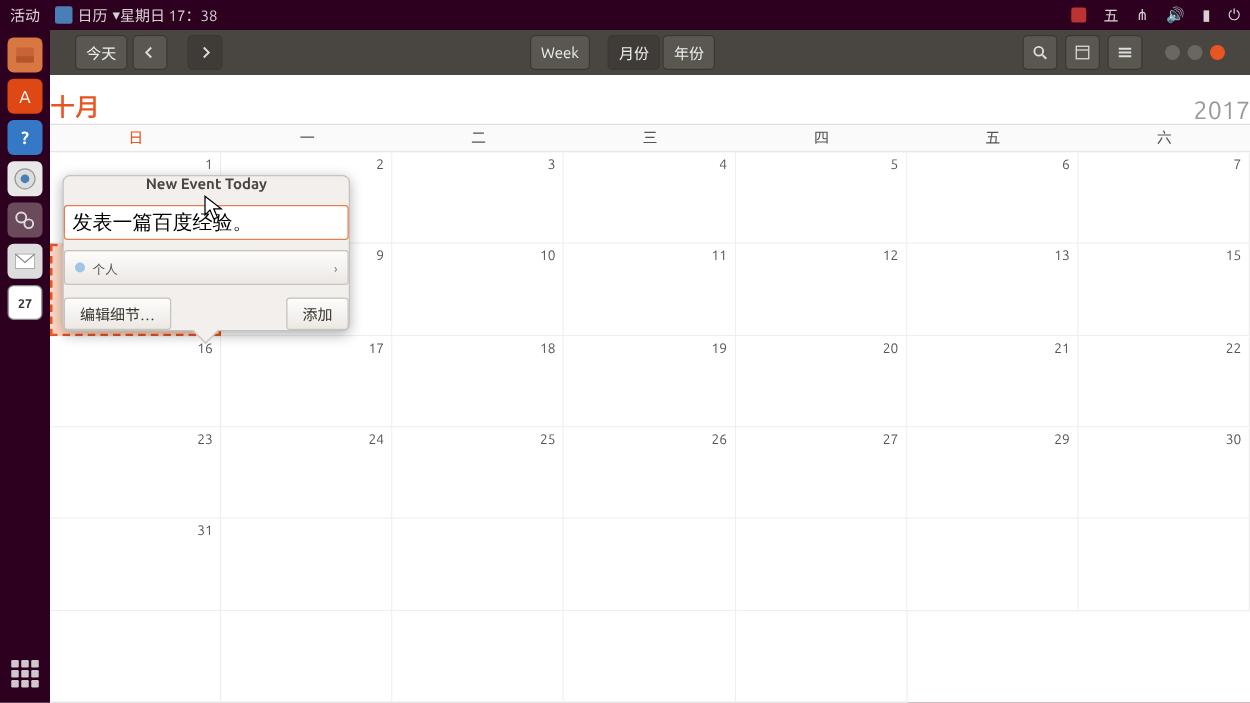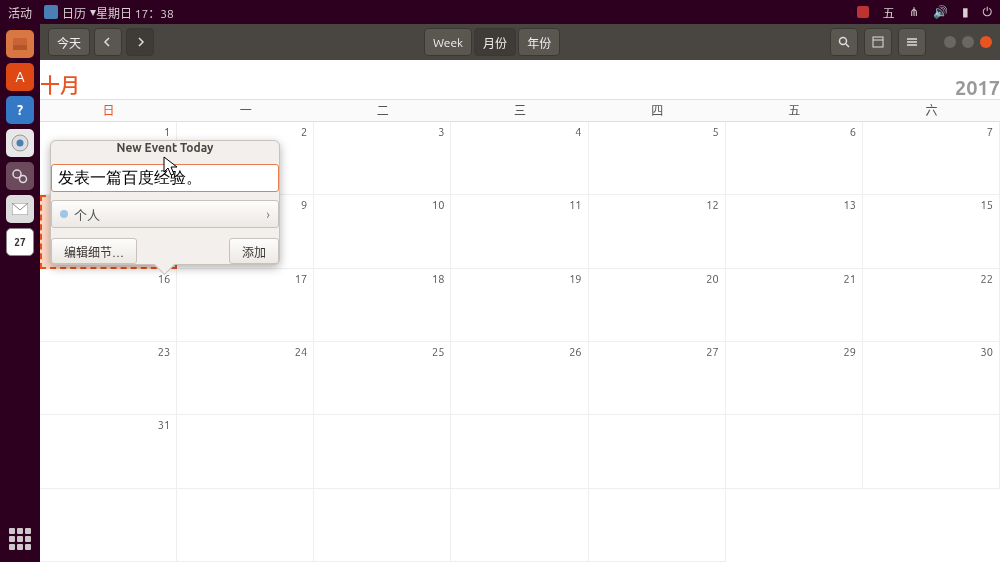--- a/index.html
+++ b/index.html
@@ -18,49 +18,49 @@
 .tile.files { background: #d97742; }
 .tile.store { background: #dd4814; }
 .tile.help { background: #3578c5; color: #fff; font-weight: bold; }
 .tile.chrome { background: #e8e8e8; color: #444; }
 .tile.settings { background: #6a4a5b; }
 .tile.mail { background: #ddd; color: #444; }
 .tile.calendar { background: #fff; color: #333; border: 1px solid #888; font-size: 10px; font-weight: bold; }
 .launcher .grid-icon { margin-top: auto; margin-bottom: 12px; width: 22px; height: 22px; display: grid; grid-template-columns: repeat(3,1fr); grid-template-rows: repeat(3,1fr); gap: 2px; }
 .launcher .grid-icon span { background: #cfc7cb; border-radius: 1px; }
 
-.toolbar { position: absolute; left: 40px; top: 24px; right: 0; height: 36px; background: #494641; display: flex; align-items: center; padding: 0 8px; gap: 4px; }
+.toolbar { position: absolute; left: 40px; top: 24px; right: 0; height: 36px; background: #494641; display: flex; align-items: center; padding: 0 20px; gap: 4px; }
 .tb-btn { height: 28px; min-width: 28px; padding: 0 8px; background: #5a5751; color: #eee; border: 1px solid #3a3833; border-radius: 4px; display: flex; align-items: center; justify-content: center; font-size: 12px; }
 .tb-btn.icon { min-width: 28px; width: 28px; padding: 0; }
 .tb-group { flex: 1; display: flex; justify-content: center; align-items: center; gap: 2px; }
-.tb-btn.dark { background: #3f3c37; }
+.tb-btn.dark { background: #3f3c37; margin-left: 12px; }
 .tb-right { display: flex; align-items: center; gap: 6px; }
 .win-ctrl { width: 12px; height: 12px; border-radius: 50%; background: #6a6761; }
 .win-ctrl.close { background: #e95420; }
 
 .content { position: absolute; left: 40px; top: 60px; right: 0; bottom: 0; background: #fff; display: flex; flex-direction: column; }
 
 .month-hdr { height: 40px; display: flex; align-items: flex-end; padding: 0 0; border-bottom: 1px solid #e0e0e0; }
 .month-hdr .month { color: #e95420; font-size: 20px; font-weight: 500; }
-.month-hdr .year { margin-left: auto; color: #999; font-size: 20px; font-weight: 700; }
+.month-hdr .year { margin-left: auto; color: #999; font-size: 20px; font-weight: 400; }
 
 .dow { height: 22px; display: grid; grid-template-columns: repeat(7, 1fr); border-bottom: 1px solid #e0e0e0; background: #fafafa; }
 .dow div { text-align: center; font-size: 12px; color: #555; line-height: 22px; }
 .dow div:first-child { color: #e95420; }
 
 .grid { flex: 1; display: grid; grid-template-columns: repeat(7, 1fr); grid-template-rows: repeat(6, 1fr); }
 .cell { border-right: 1px solid #eee; border-bottom: 1px solid #eee; position: relative; background: #fff; }
 .cell .num { position: absolute; right: 6px; top: 4px; font-size: 11px; color: #555; }
 .cell.today { background: #ffd8c5; border: 2px dashed #e95420; }
 
 .popover { position: absolute; left: 50px; top: 108px; width: 230px; background: #f2efed; border: 1px solid #c8c2bd; border-radius: 6px; box-shadow: 0 3px 10px rgba(0,0,0,0.3); z-index: 100; margin-top: 32px; }
 .popover::after { content: ""; position: absolute; left: 50%; bottom: -8px; margin-left: -8px; width: 14px; height: 14px; background: #f2efed; border-right: 1px solid #c8c2bd; border-bottom: 1px solid #c8c2bd; transform: rotate(45deg); }
 .pop-title { text-align: center; font-size: 12px; font-weight: bold; color: #4a4540; margin-bottom: 10px; }
 .pop-input { width: 100%; height: 28px; border: 1px solid #e67e4f; border-radius: 3px; padding: 0 6px; font-size: 16px; background: #fff; outline: none; }
-.pop-select { width: 100%; height: 28px; margin-top: 8px; border: 1px solid #c8c2bd; border-radius: 3px; background: linear-gradient(#fdfdfc,#ece8e4); display: flex; align-items: center; padding: 0 8px; font-size: 13px; color: #555; }
+.pop-select { width: 100%; height: 28px; margin-top: 8px; border: 1px solid #c8c2bd; border-radius: 3px; background: linear-gradient(#fdfdfc,#ece8e4); display: flex; align-items: center; padding: 0 8px; font-size: 10px; color: #555; }
 .pop-select .dot { width: 8px; height: 8px; border-radius: 50%; background: #9fc5e8; margin-right: 6px; }
 .pop-select .chev { margin-left: auto; color: #777; }
 .pop-btns { display: flex; justify-content: space-between; margin-top: 10px; }
 .pop-btn { height: 26px; padding: 0 12px; border: 1px solid #c8c2bd; border-radius: 3px; background: linear-gradient(#fdfdfc,#ece8e4); font-size: 12px; color: #3a3530; display: flex; align-items: center; }
 
 .cursor { position: absolute; left: 163px; top: 156px; z-index: 200; pointer-events: none; }
 .cursor svg { width: 18px; height: 22px; }
 </style>
 </head>
 <body>

